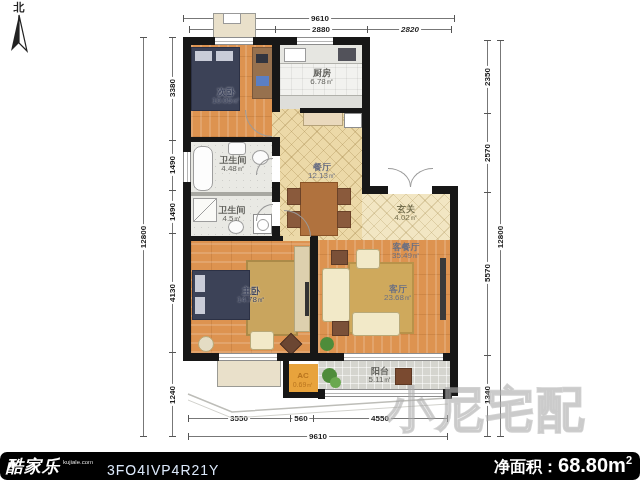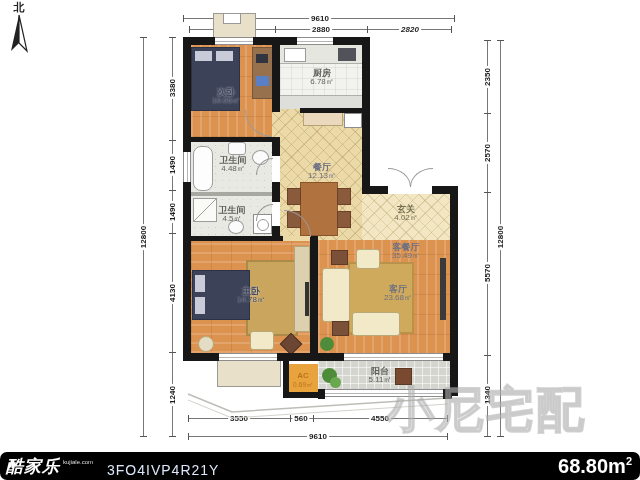--- a/index.html
+++ b/index.html
@@ -314,17 +314,18 @@
     </div>
   <div class="dtext" style="left:318px;top:436px;">9610</div>
 
   <div id="watermark">小尼宅配</div>
 
   <div id="footer" style="background:#000000;border-radius:7px;">
     <span id="brand">酷家乐</span>
     <span id="brandsite">kujiale.com</span>
     <span id="plancode">3FO4IVP4R21Y</span>
     <span id="netarea">
+      <span class="lbl">净面积：</span>
       <span class="val">68.80</span>
       <span class="val"><span>m</span><sup>2</sup></span>
     </span>
   </div>
 </div>
 
 </body></html>

